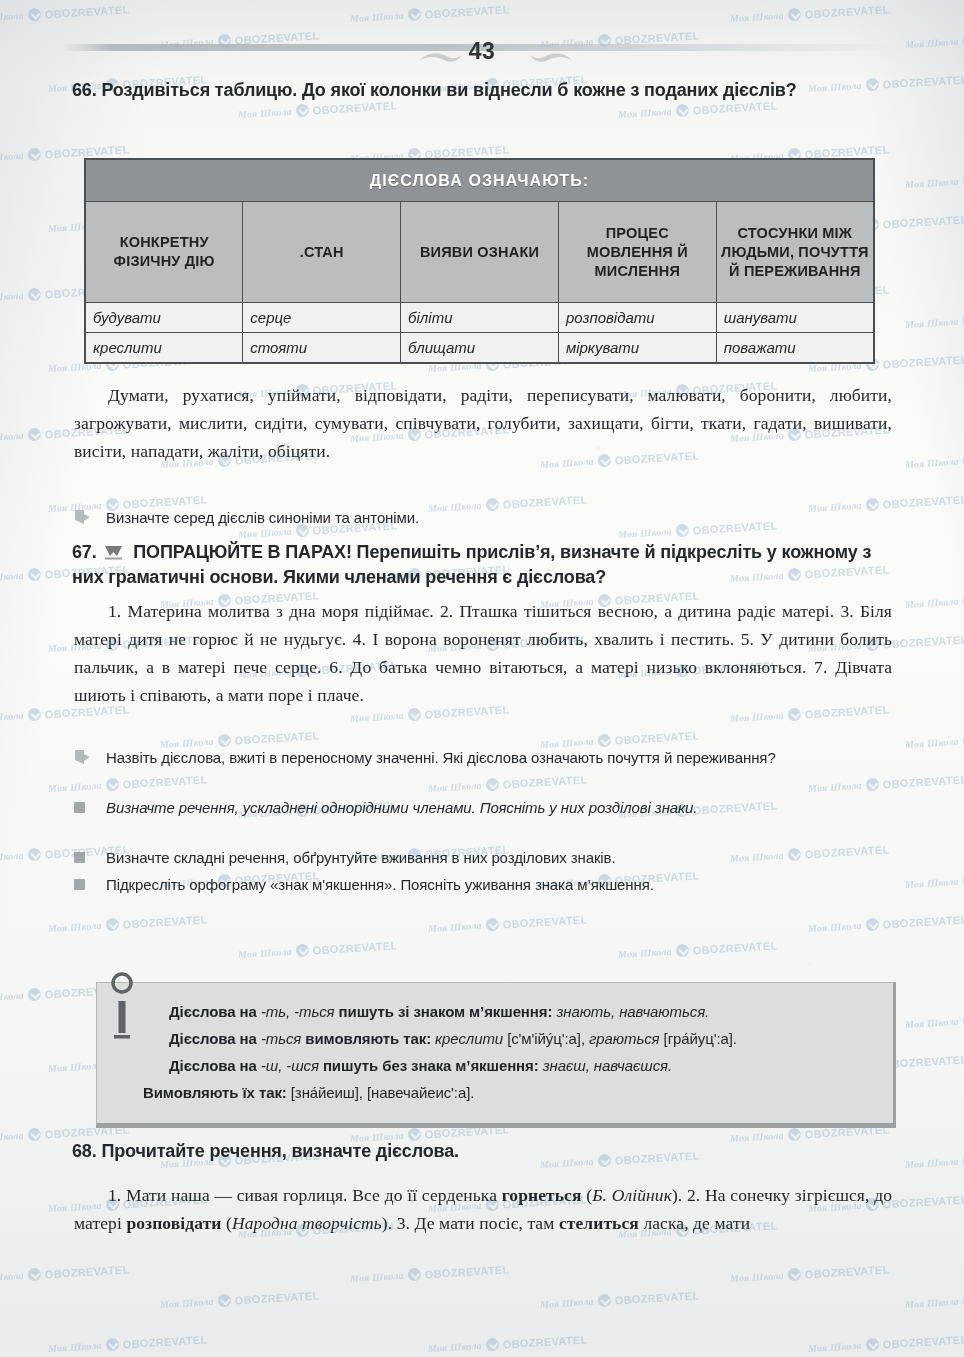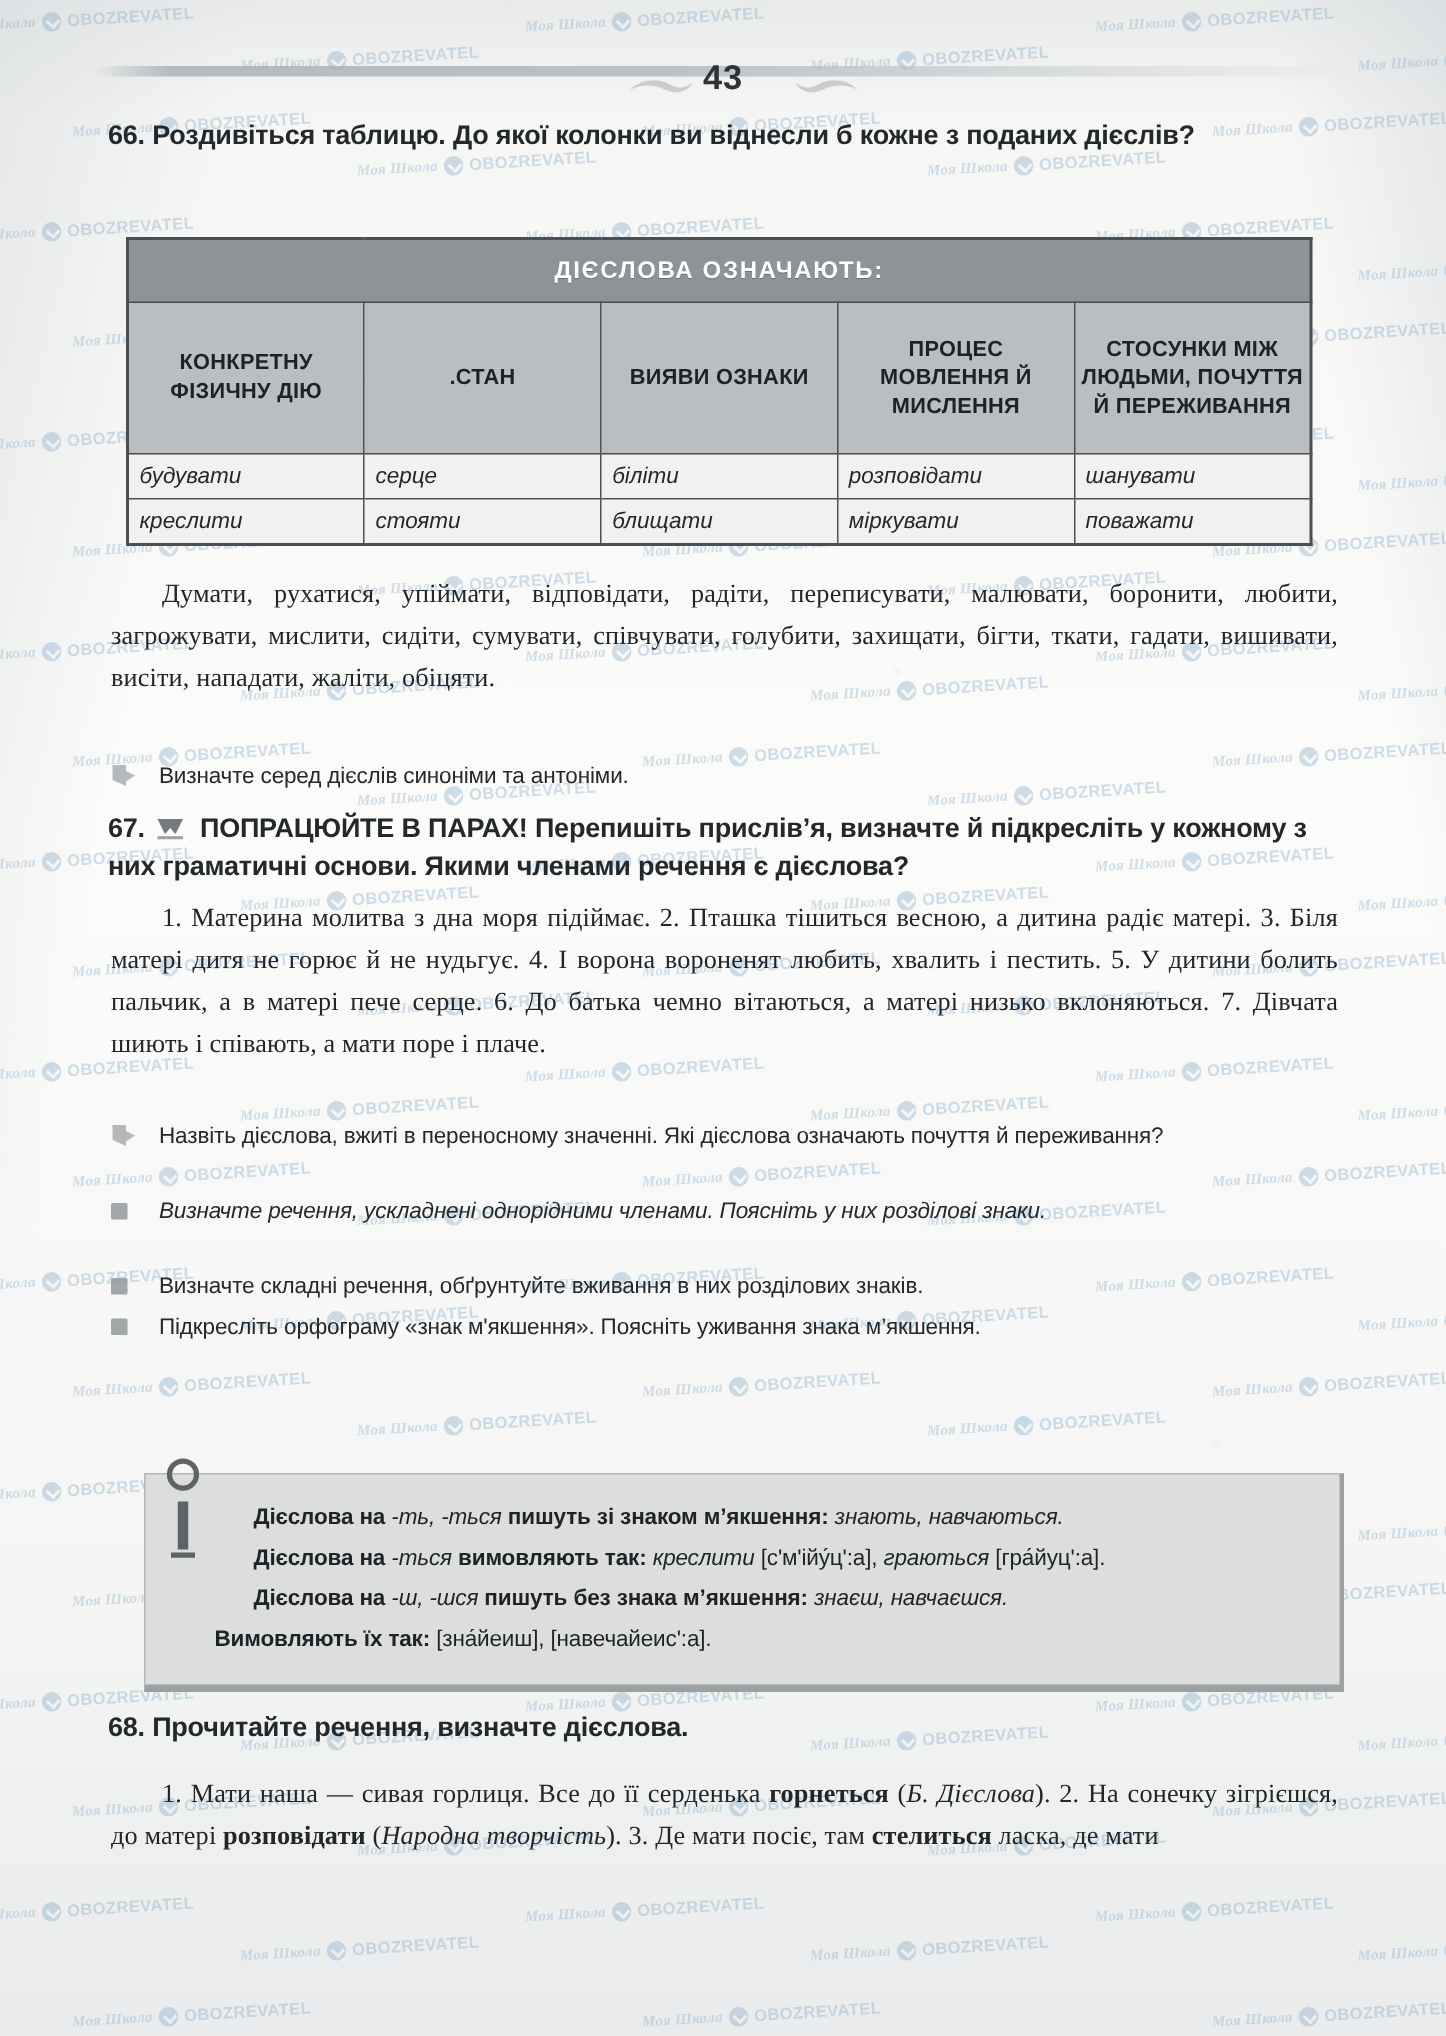--- a/index.html
+++ b/index.html
@@ -918,15 +918,15 @@
     <p><b>Дієслова на </b><i>-ш, -шся</i><b> пишуть без знака м’якшення: </b><i>знаєш, навчаєшся.</i></p>
 
     <p class="noindent"><b>Вимовляють їх так:</b><span> [зна́йеиш], [навечайеис':а].</span></p>
   </div>
 
   <div class="ex-head" style="left:72px; top:1139px; width:820px;">
     <span class="ex-num">68.</span>
     <span>Прочитайте речення, визначте дієслова.</span>
   </div>
 
-  <div class="body-par" style="left:74px; top:1181px; width:818px;">1. Мати наша — сивая горлиця. Все до її серденька <b>горнеться</b> (<i>Б. Дієслова</i>). 2. На сонечку зігрієшся, до матері <b>розповідати</b> (<i>Народна творчість</i>). 3. Де мати посіє, там <b>стелиться</b> ласка, де мати</div>
+  <div class="body-par" style="left:74px; top:1181px; width:818px;">1. Мати наша — сивая горлиця. Все до її серденька <b>горнеться</b> (<i>Б. Олійник</i>). 2. На сонечку зігрієшся, до матері <b>розповідати</b> (<i>Народна творчість</i>). 3. Де мати посіє, там <b>стелиться</b> ласка, де мати</div>
 
 </div>
 
 </body></html>

